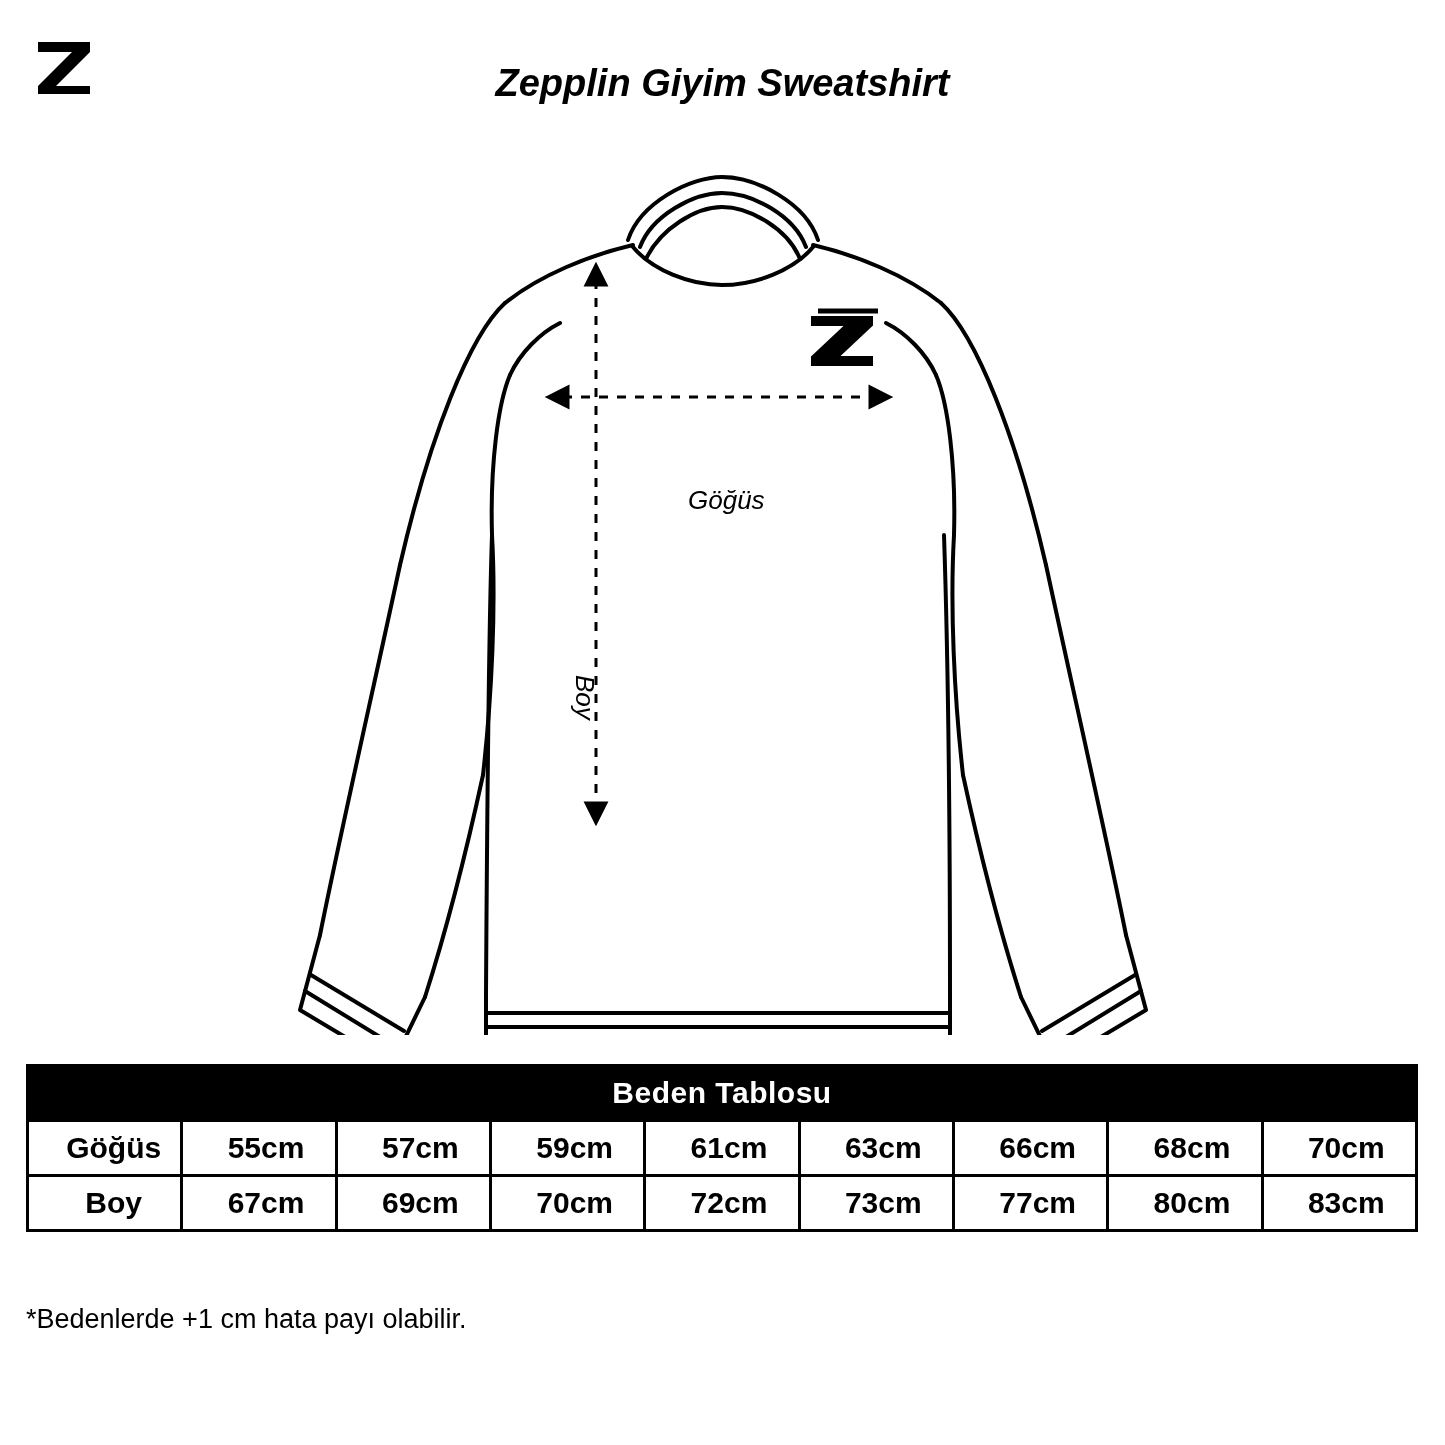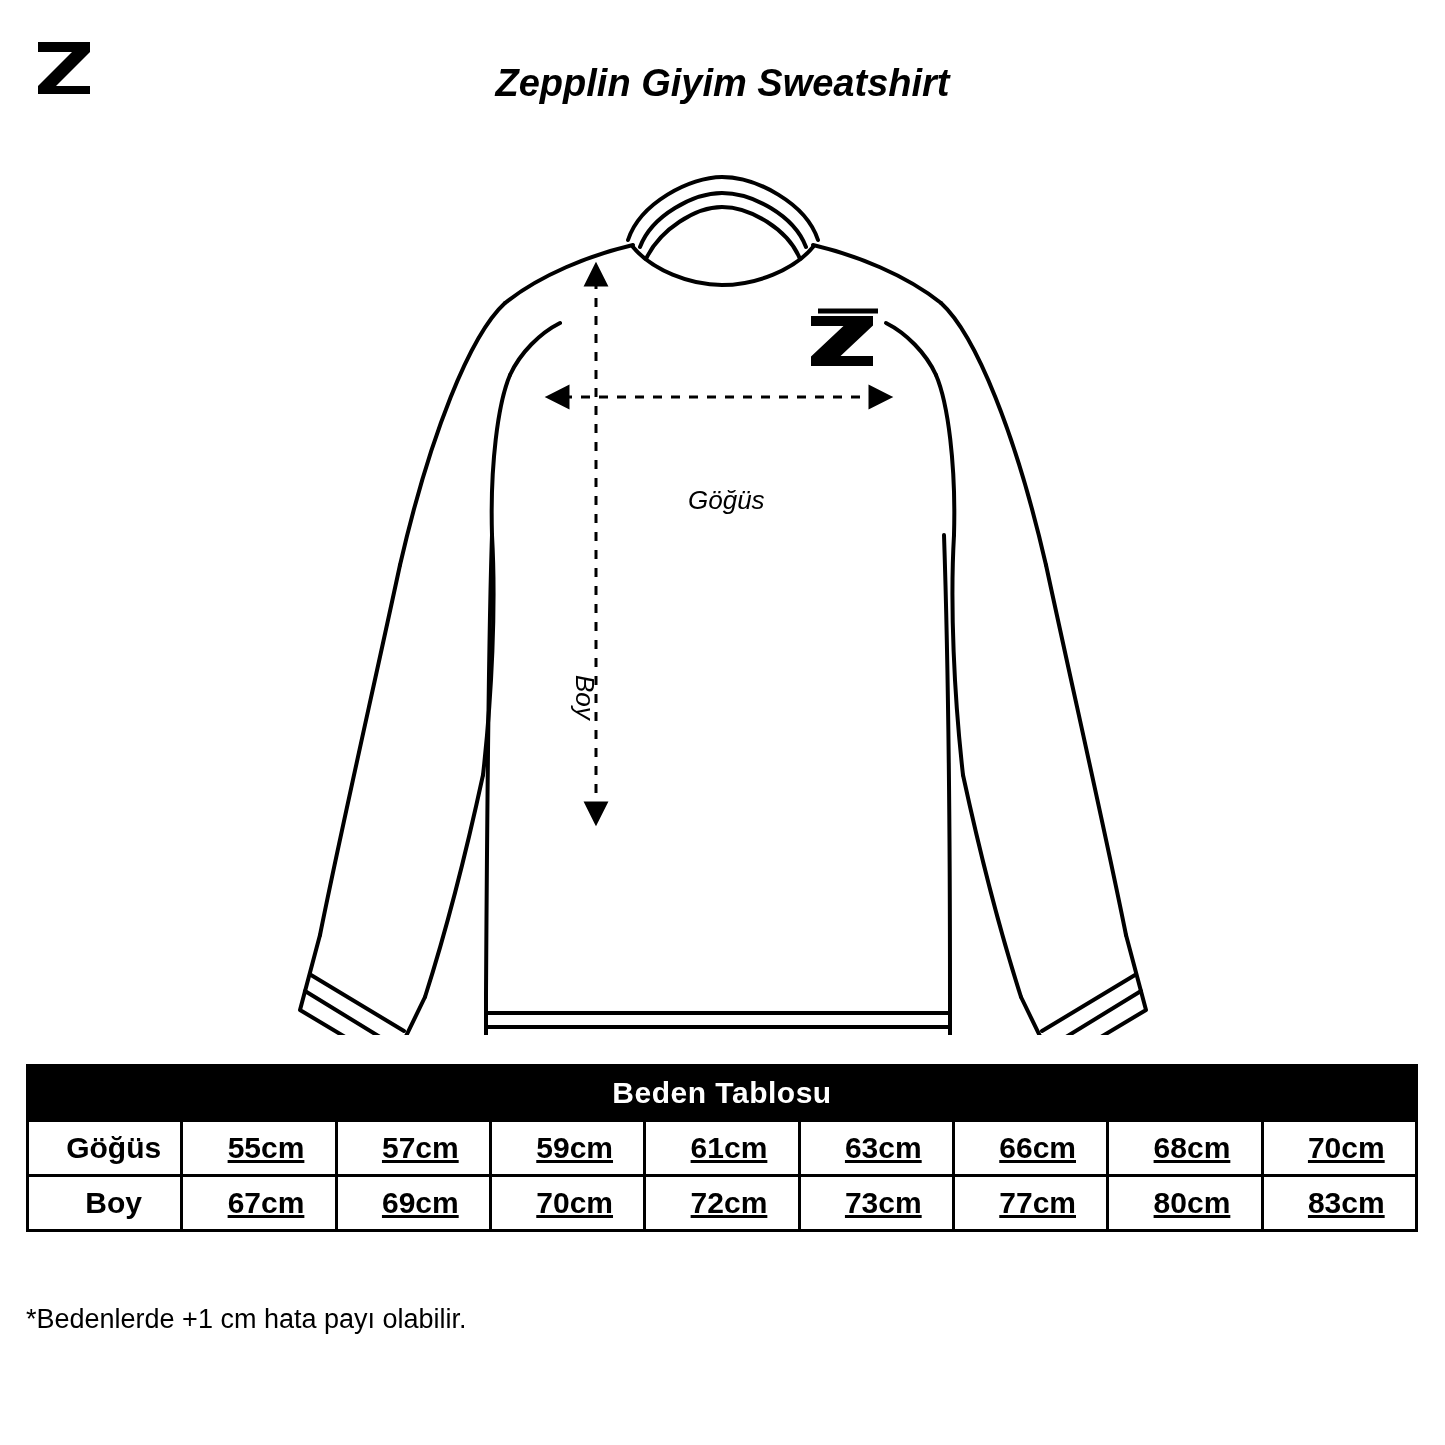--- a/index.html
+++ b/index.html
@@ -131,21 +131,20 @@
     text-align: left;
     padding-left: 18px !important;
     font-size: 34px;
     font-weight: bold;
   }
   td.val {
     text-align: left;
     padding-left: 14px !important;
     font-weight: normal;
     font-size: 30px;
-    text-decoration: underline;
   }
   th.sz {
     font-size: 30px;
     font-weight: bold;
   }
 
   .footnote {
     position: absolute;
     left: 26px;
     top: 1304px;

